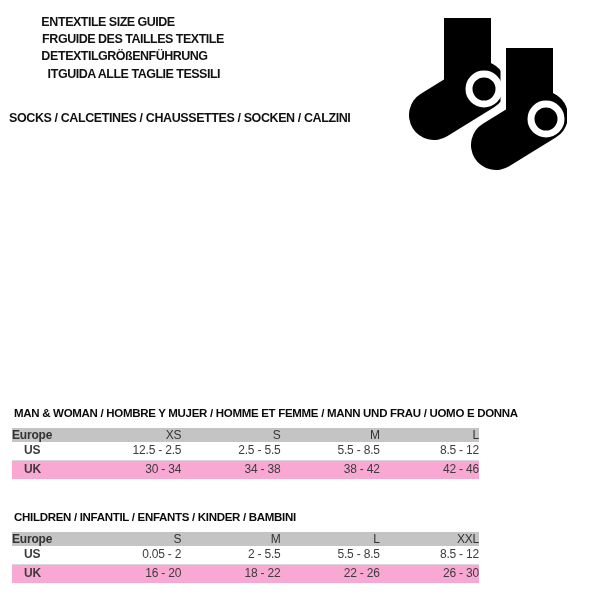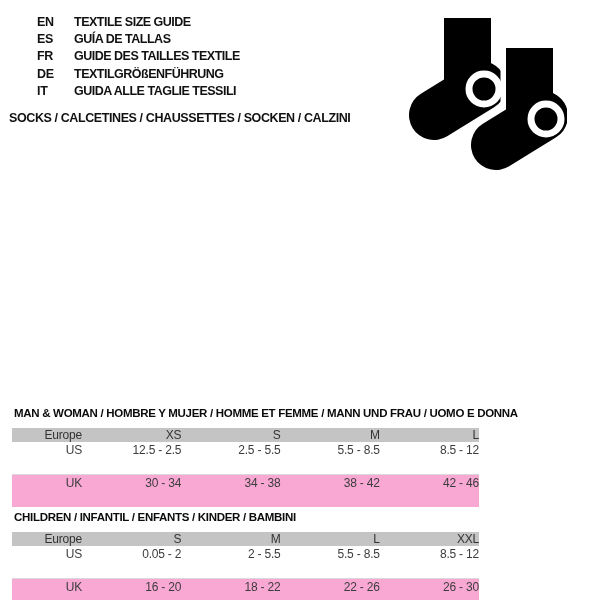--- a/index.html
+++ b/index.html
@@ -2,21 +2,21 @@
 <html><head>
 <meta charset="utf-8">
 <style>
   html,body{margin:0;padding:0;}
   body{
     width:600px;height:600px;background:#ffffff;position:relative;overflow:hidden;
     font-family:"Liberation Sans",sans-serif;color:#111;
     -webkit-font-smoothing:antialiased;
   }
   
-  .lang-block{position:absolute;left:37px;top:13px;}
+  .lang-block{position:absolute;left:21px;top:13px;text-align:right;}
   .lang-row{display:flex;height:17.3px;align-items:center;}
   .lang-code{width:37px;font-weight:bold;font-size:12.5px;letter-spacing:-0.3px;}
   .lang-label{font-weight:bold;font-size:12.5px;letter-spacing:-0.5px;white-space:nowrap;}
   .category-line{
     position:absolute;left:9px;top:111px;
     font-weight:bold;font-size:12.5px;letter-spacing:-0.4px;white-space:nowrap;
   }
   
   .icon-wrap{position:absolute;left:407px;top:6px;width:160px;height:172px;}
   
@@ -30,34 +30,30 @@
   .size-grid{width:467px;}
   .grid-row{display:grid;grid-template-columns:70px 1fr 1fr 1fr 1fr;}
   .grid-row.hdr{background:#c4c4c4;}
   .grid-row.r-us{background:#ffffff;border-bottom:1px solid #d9d9d9;}
   .grid-row.r-uk{background:#f9a8d4;}
   .cell{
     height:15px;line-height:15px;font-size:12px;letter-spacing:-0.2px;
     text-align:right;color:#3c3c3c;overflow:hidden;white-space:nowrap;
   }
   .grid-row.hdr .cell{color:#333;height:14px;line-height:14px;}
-  .grid-row.r-us .cell,.grid-row.r-uk .cell{height:32px;line-height:16px;}
-  .cell.first{text-align:right;padding-left:5px;}
+  .grid-row.r-us .cell,.grid-row.r-uk .cell{height:18px;line-height:16px;margin-left:12px;}
+  .cell.first{text-align:left;font-weight:bold;}
 </style>
 </head>
 <body>
 
 <div class="lang-block">
   <div class="lang-row">
     <span class="lang-code">EN</span>
     <span class="lang-label">TEXTILE SIZE GUIDE</span>
-  </div>
-  <div class="lang-row">
-    <span class="lang-code">ES</span>
-    <span class="lang-label">GUÍA DE TALLAS</span>
   </div>
   <div class="lang-row">
     <span class="lang-code">FR</span>
     <span class="lang-label">GUIDE DES TAILLES TEXTILE</span>
   </div>
   <div class="lang-row">
     <span class="lang-code">DE</span>
     <span class="lang-label">TEXTILGRÖßENFÜHRUNG</span>
   </div>
   <div class="lang-row">

